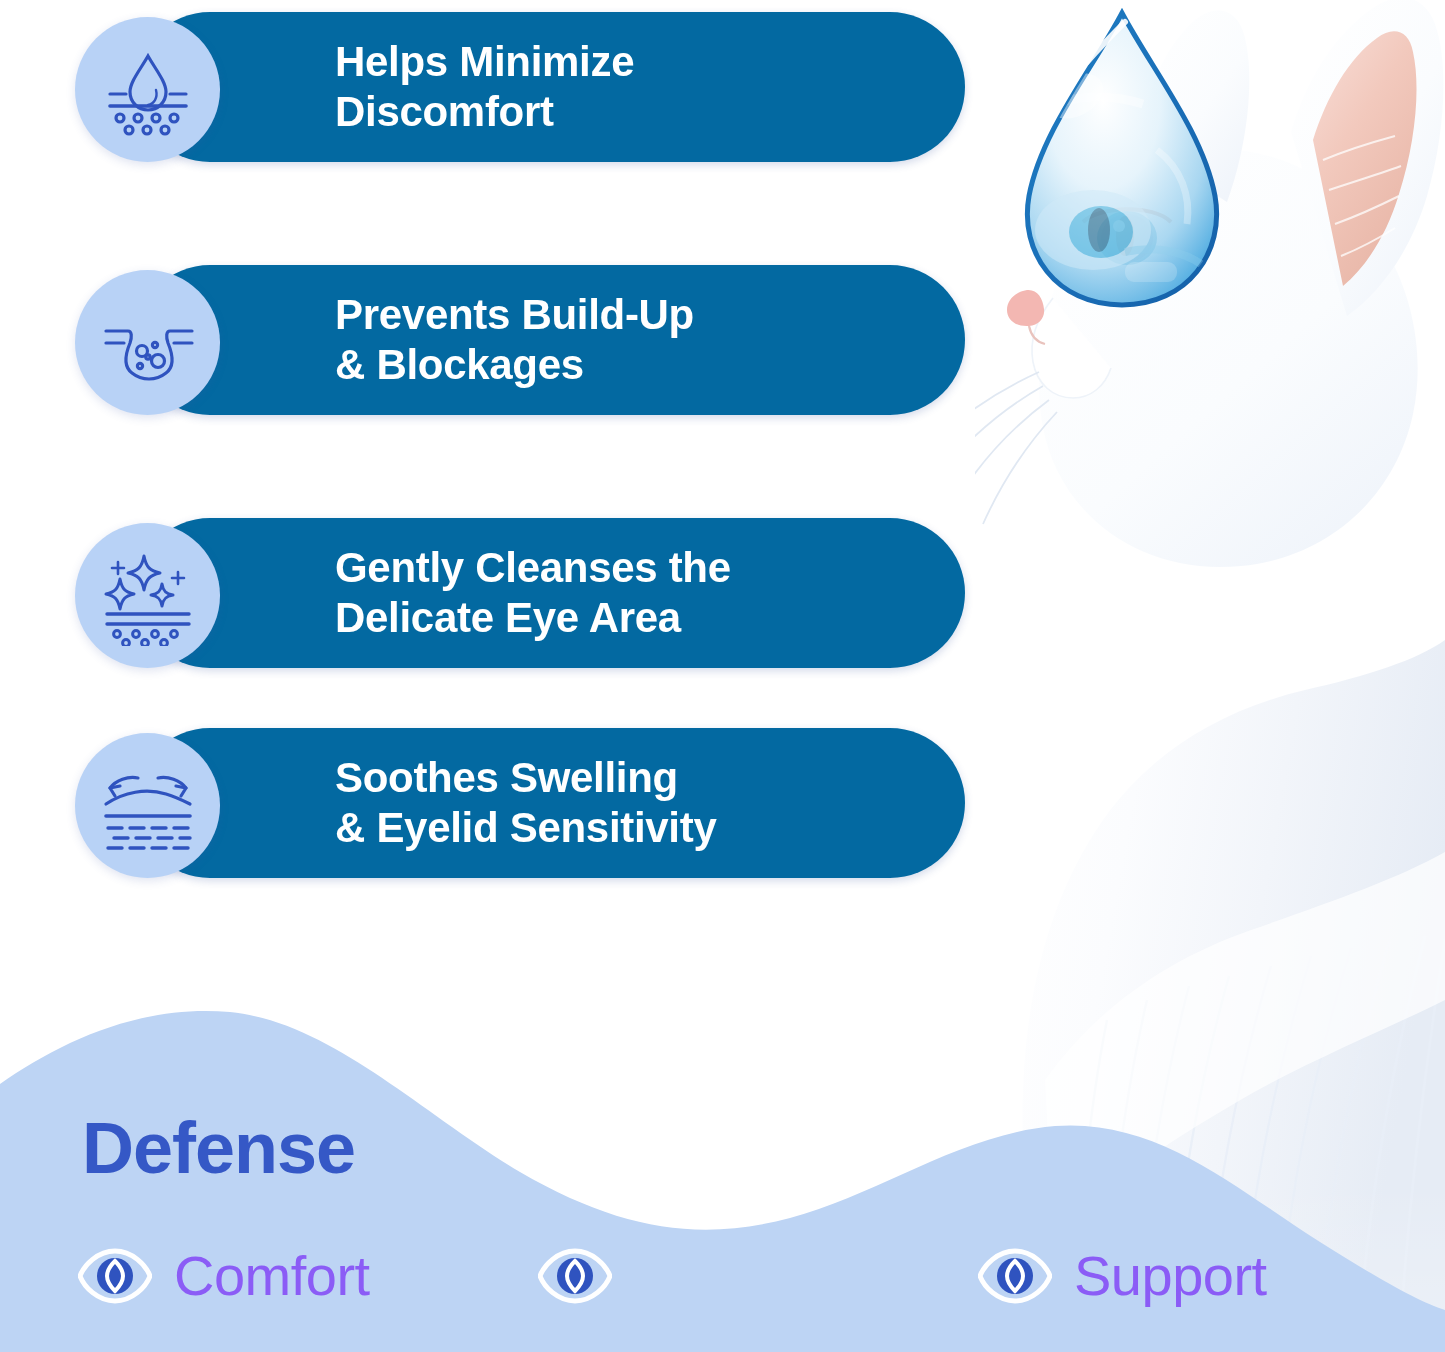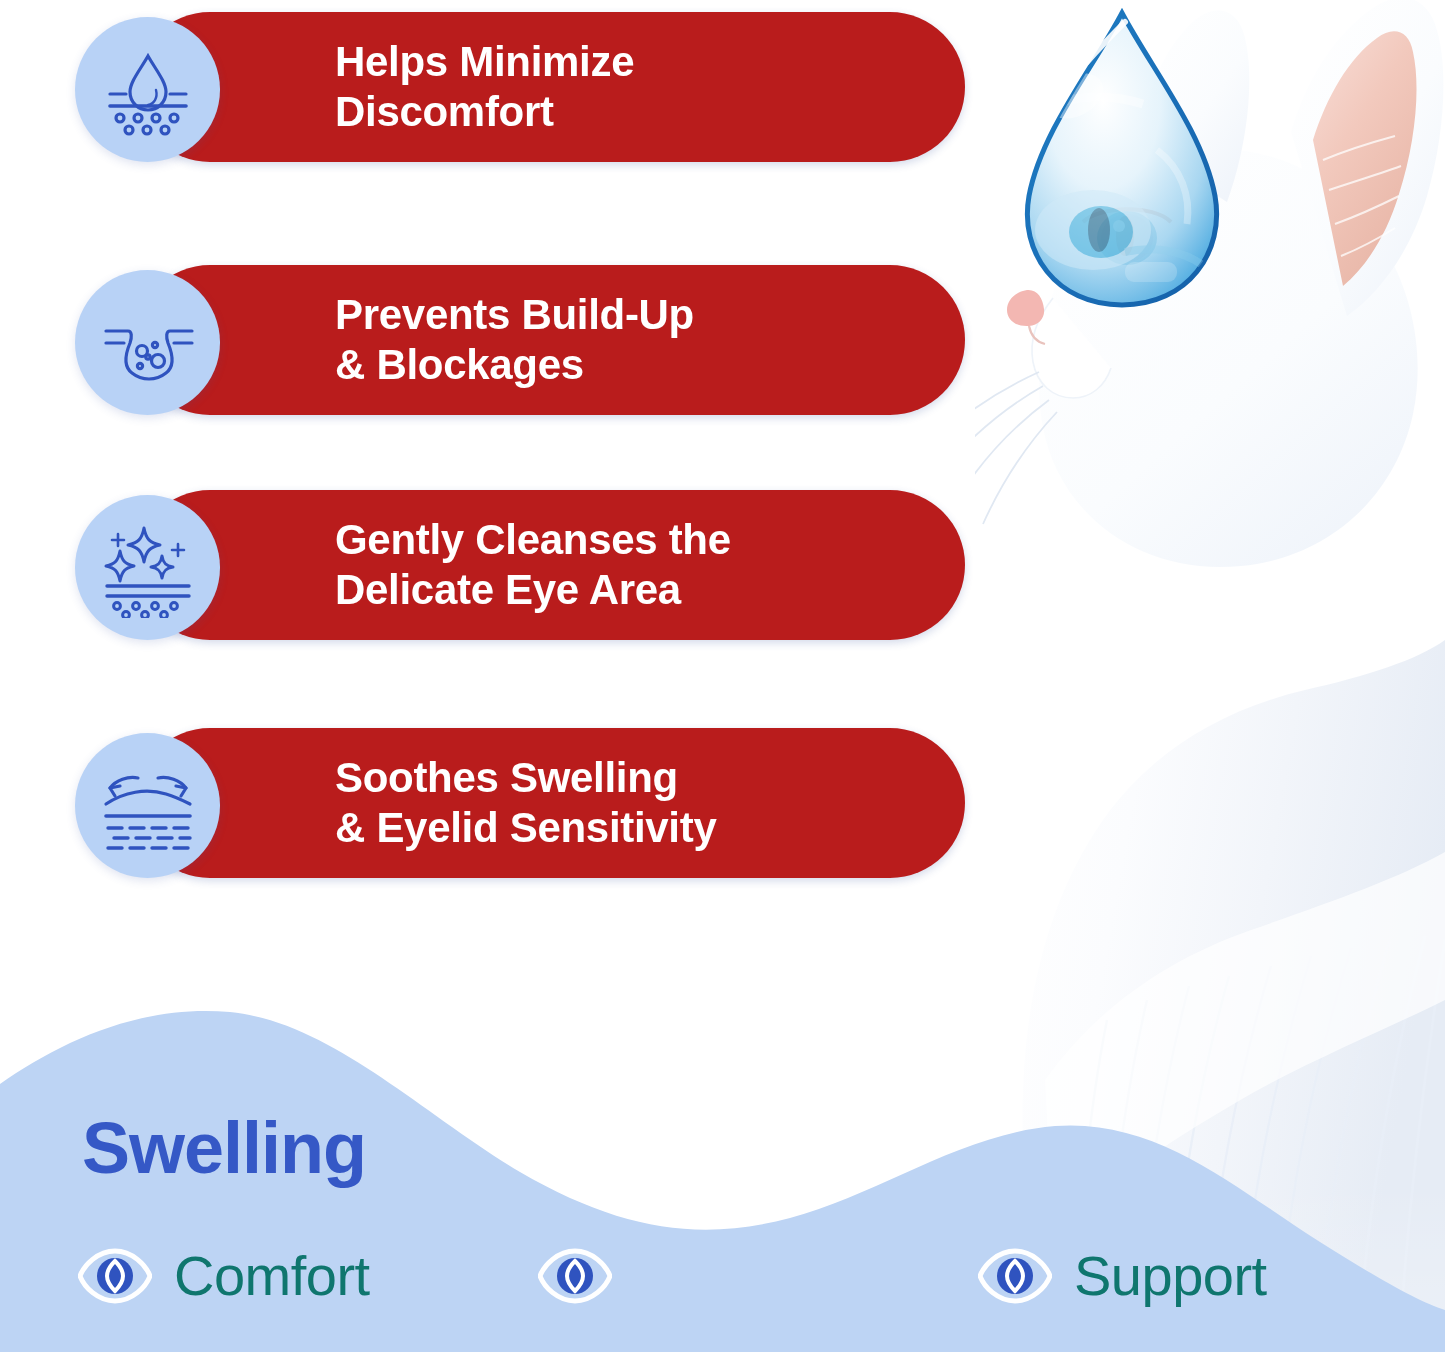--- a/index.html
+++ b/index.html
@@ -38,21 +38,21 @@
     height: 150px;
     width: 890px;
   }
 
   .pill {
     position: absolute;
     left: 60px;
     top: 0;
     width: 830px;
     height: 150px;
-    background: #b91c1c;
+    background: #0369a1;
     border-radius: 75px;
     box-shadow: 0 3px 9px rgba(40,70,150,0.20);
     display: flex;
     align-items: center;
   }
 
   .pill-text {
     color: #ffffff;
     font-size: 42px;
     font-weight: bold;
@@ -115,21 +115,21 @@
   .promote-item {
     display: flex;
     align-items: center;
     gap: 22px;
   }
   .promote-item.i0 { width: 460px; }
   .promote-item.i1 { width: 440px; }
   .promote-item.i2 { width: 390px; align-items: center; }
 
   .promote-label {
-    color: #0f766e;
+    color: #8b5cf6;
     font-size: 56px;
     font-weight: normal;
     letter-spacing: -0.5px;
     line-height: 1;
   }
   .eye-icon svg { display: block; }
 </style>
 </head>
 <body>
 
@@ -278,21 +278,21 @@
         <path d="M76 50 L94 50"></path>
         <circle cx="44" cy="58" r="5.5"></circle>
         <circle cx="60" cy="68" r="6.5"></circle>
         <circle cx="57" cy="52" r="2.6"></circle>
         <circle cx="42" cy="73" r="2.6"></circle>
         <circle cx="50" cy="64" r="2.2"></circle>
       </svg>
     </div>
   </div>
 
-  <div class="pill-row" style="top:490px;">
+  <div class="pill-row" style="top:518px;">
     <div class="pill">
       <div class="pill-text">Gently Cleanses the
 Delicate Eye Area</div>
     </div>
     <div class="icon-circle">
       <svg width="100" height="100" viewBox="0 0 100 100" fill="none" stroke="#2f53bf" stroke-width="3" stroke-linecap="round" stroke-linejoin="round">
         <path d="M46 10 C 48 21, 52 25, 62 27 C 52 29, 48 33, 46 44 C 44 33, 40 29, 30 27 C 40 25, 44 21, 46 10 Z"></path>
         <path d="M22 33 C 24 43, 27 46, 36 48 C 27 50, 24 53, 22 63 C 20 53, 17 50, 8 48 C 17 46, 20 43, 22 33 Z"></path>
         <path d="M64 38 C 65 45, 68 48, 75 49 C 68 50, 65 53, 64 60 C 63 53, 60 50, 53 49 C 60 48, 63 45, 64 38 Z"></path>
         <path d="M20 16 L20 28 M14 22 L26 22" stroke-width="2.6"></path>
@@ -347,21 +347,21 @@
                C 60 50, 140 12, 230 20
                C 330 30, 420 120, 520 180
                C 620 238, 700 250, 790 226
                C 880 202, 960 142, 1055 134
                C 1160 126, 1240 200, 1320 250
                C 1380 288, 1420 310, 1445 318
                L1445 360 L0 360 Z" fill="#bdd4f4"></path>
     </svg>
   </div>
 
-  <div id="promotes-title">Swelling</div>
+  <div id="promotes-title">Defense</div>
 
   <div id="promote-list">
 
     <div class="promote-item i0">
       <span class="eye-icon">
         <svg width="74" height="58" viewBox="0 0 74 58">
           <path d="M37 4 C 54 4, 68 18, 72 29 C 68 40, 54 54, 37 54 C 20 54, 6 40, 2 29 C 6 18, 20 4, 37 4 Z" fill="none" stroke="#ffffff" stroke-width="5"></path>
           <circle cx="37" cy="29" r="18" fill="#2f53bf"></circle>
           <path d="M37 14 C 43 20, 45 25, 45 29 C 45 33, 43 38, 37 44 C 31 38, 29 33, 29 29 C 29 25, 31 20, 37 14 Z" fill="none" stroke="#ffffff" stroke-width="4"></path>
         </svg>

